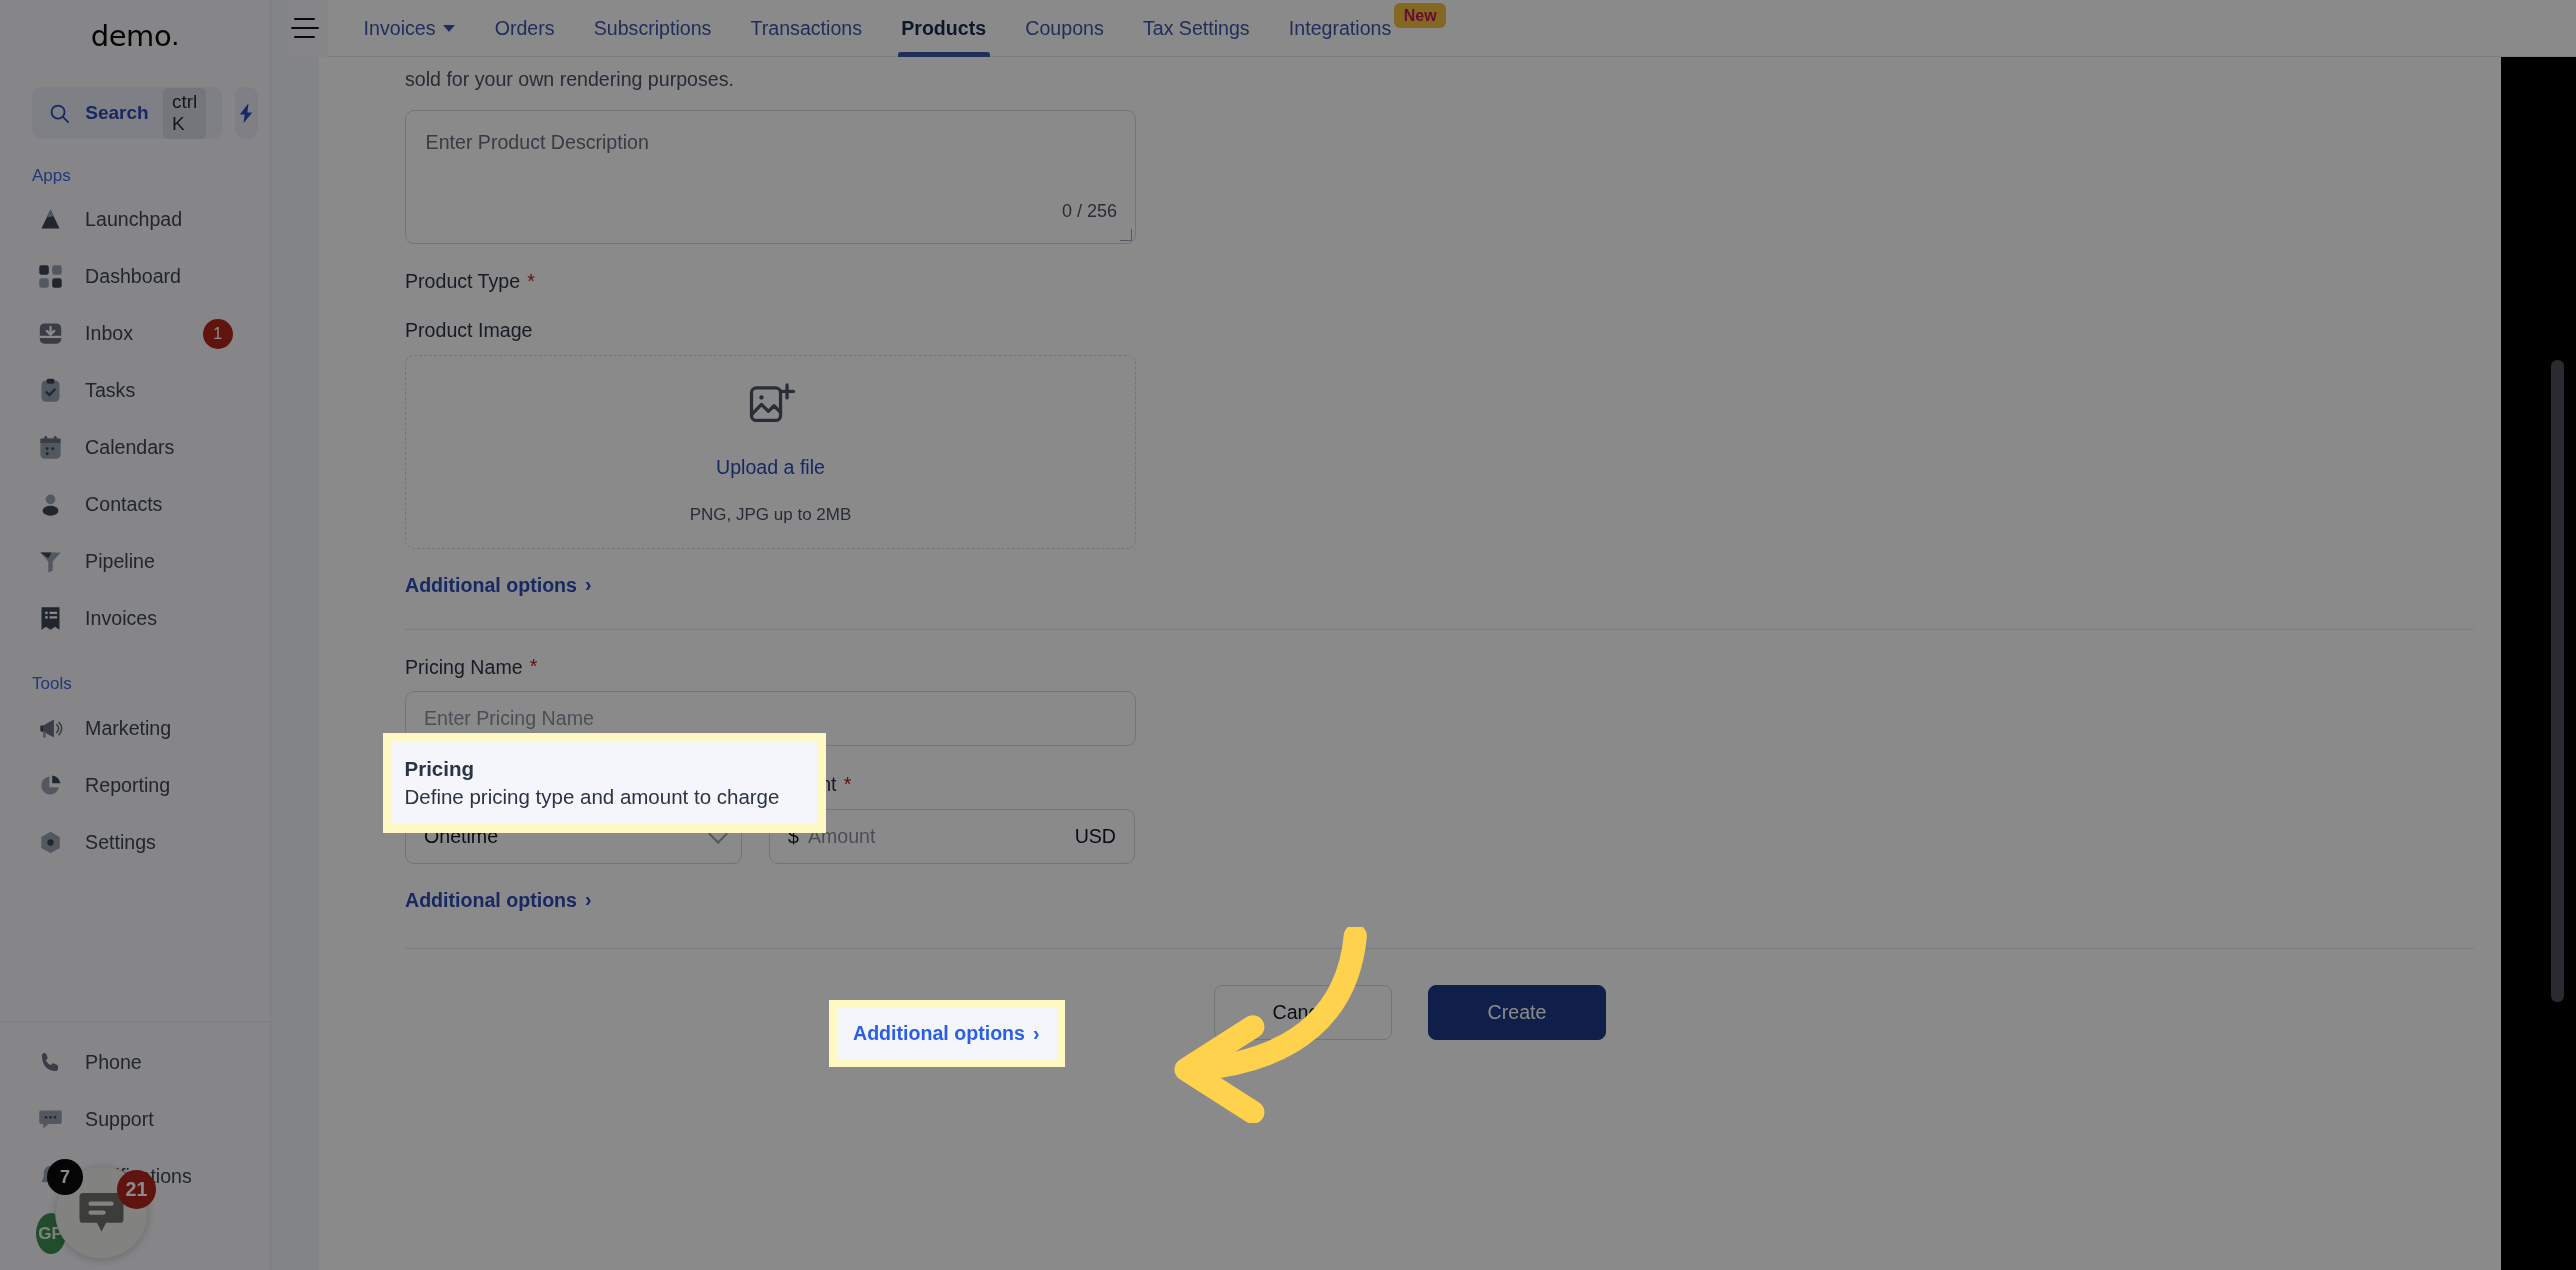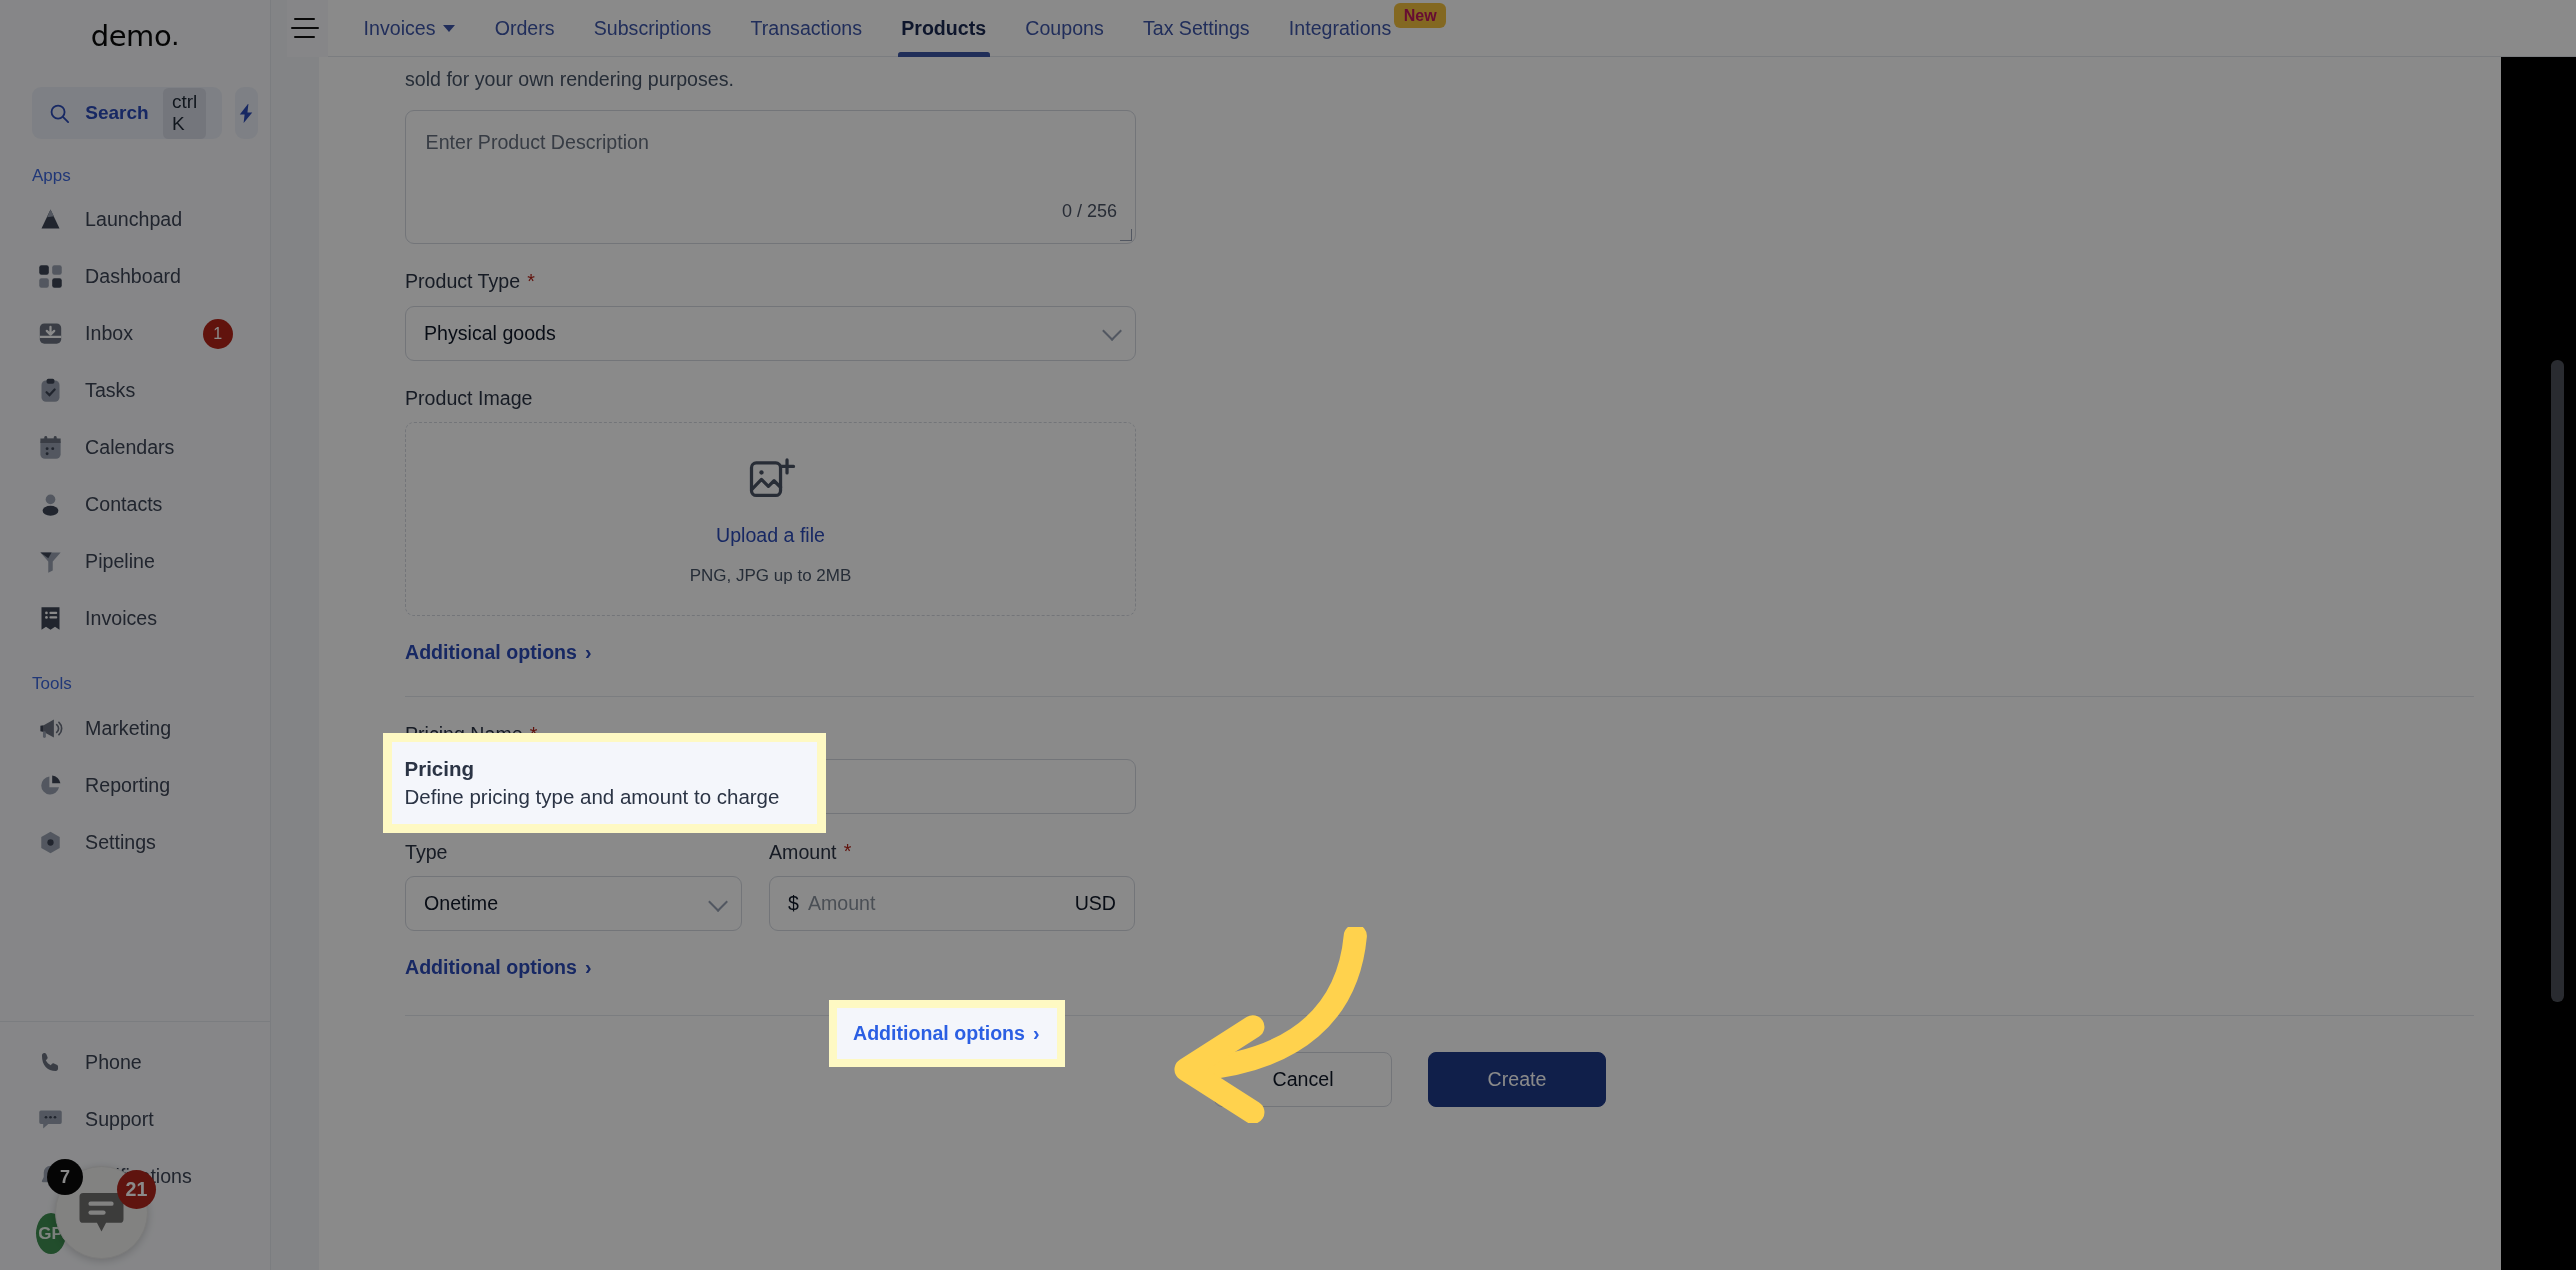--- a/index.html
+++ b/index.html
@@ -177,21 +177,21 @@
     width: 731px; height: 55px; border: 0.9px solid #d4d8e0; border-radius: 9px;
     display: flex; align-items: center; padding: 0 18px; background: #fff; cursor: pointer;
     font-size: 19.6px; color: #101828;
   }
   .select .val { flex: 1; }
   .chev { width: 14.3px; height: 14.3px; border-right: 2.2px solid #98a2b3; border-bottom: 2.2px solid #98a2b3; transform: rotate(45deg) translateY(-2.7px); }
 
   .dropzone {
     width: 731px; height: 194px; border: 0.9px dashed #d4d8e0; border-radius: 9px;
     display: flex; flex-direction: column; align-items: center; justify-content: center;
-    gap: 19px; cursor: pointer; background: #fff;
+    gap: 26px; cursor: pointer; background: #fff;
   }
   .dz-link { color: #2c4bb8; font-size: 19.6px; font-weight: 500; }
   .dz-hint { color: #475467; font-size: 17px; }
 
   .link-row { margin-top: 25px; }
   .link-blue {
     color: #2c4bb8; font-size: 19.6px; font-weight: 600; cursor: pointer;
     display: inline-flex; align-items: center; gap: 8px;
   }
   .link-chev { font-size: 19.6px; line-height: 1; }
@@ -496,24 +496,20 @@
         <div class="textarea" style="margin-top:19.6px">
           <span class="ph">Enter Product Description</span>
           <span class="counter">0 / 256</span>
           <span class="grip"></span>
         </div>
 
         <div class="field">
           <div class="field-label">
             <span>Product Type</span>
             <span class="req">*</span>
-          </div>
-          <div class="select">
-            <span class="val">Physical goods</span>
-            <span class="chev"></span>
           </div>
         </div>
 
         <div class="field">
           <div class="field-label">
             <span>Product Image</span>
           </div>
           <div class="dropzone">
             <svg width="52" height="52" viewBox="0 0 24 24" fill="none">
               <rect x="3" y="4.6" width="13.4" height="15" rx="2.2" stroke="#4a5365" stroke-width="1.5"></rect>

